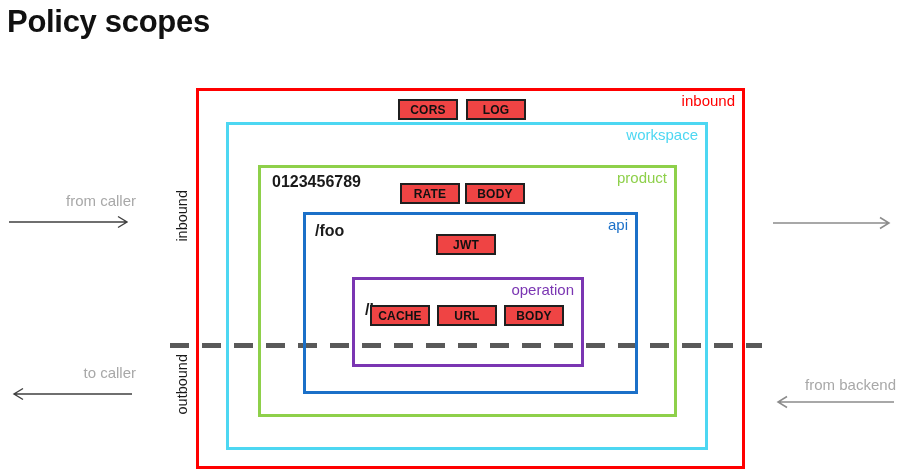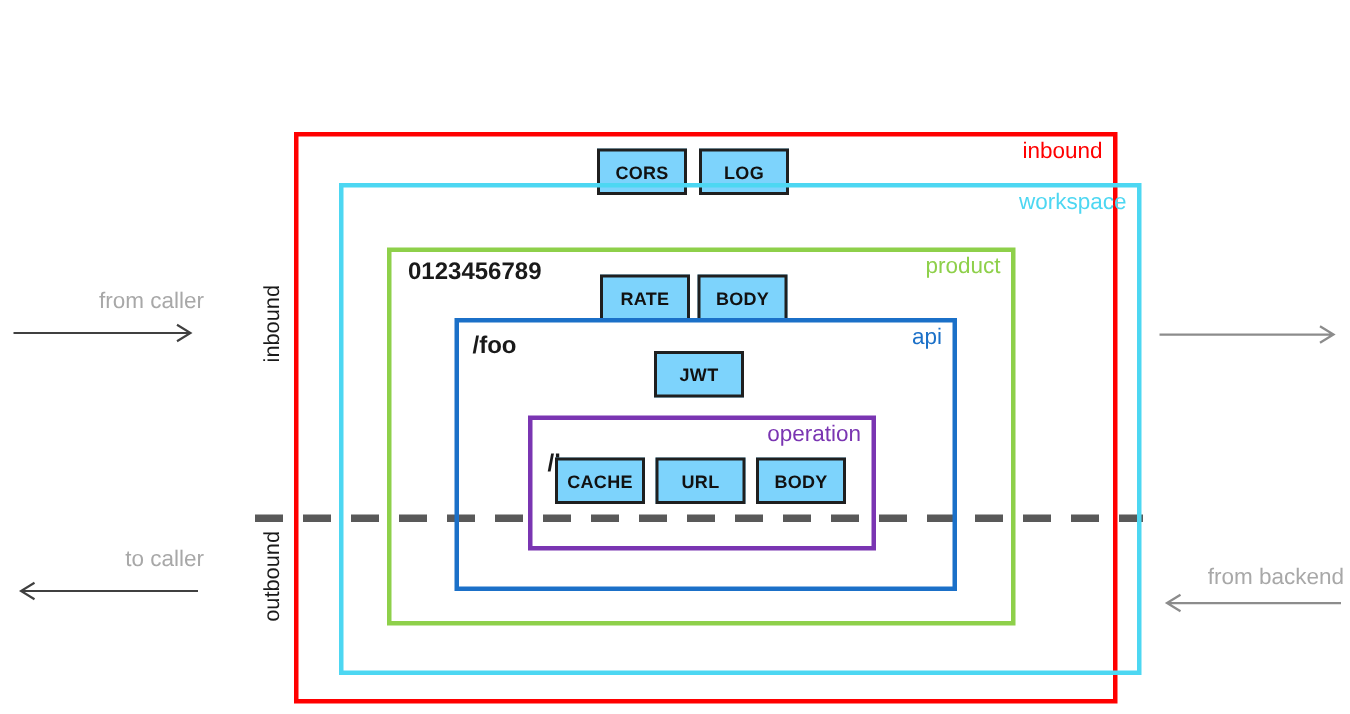--- a/index.html
+++ b/index.html
@@ -19,27 +19,27 @@
     font-size:14.5px;color:#1a1a1a;
   }
   .dashes{
     position:absolute;left:170px;top:343px;width:592px;height:5px;
     background:repeating-linear-gradient(90deg,#595959 0 19px,transparent 19px 32px);
   }
   .scope{position:absolute;border:3px solid #000;box-sizing:border-box;background:transparent;}
   .scope-label{position:absolute;top:1px;right:7px;font-size:15px;}
   .scope-context{position:absolute;font-size:16px;font-weight:700;color:#1a1a1a;}
   .chip{
-    position:absolute;width:60px;height:31px;box-sizing:border-box;
-    border:2px solid #1f1f1f;background:#7dd3fc;font-size:12px;font-weight:600;
+    position:absolute;width:60px;height:21px;box-sizing:border-box;
+    border:2px solid #1f1f1f;background:#ef4444;font-size:12px;font-weight:600;
     display:flex;align-items:center;justify-content:center;letter-spacing:.2px;color:#111;
   }
   
   #scope-global   {left:196px;top:88px;width:549px;height:381px;}
-  #scope-workspace{left:226px;top:122px;width:535px;height:328px;}
+  #scope-workspace{left:226px;top:122px;width:482px;height:328px;}
   #scope-product  {left:258px;top:165px;width:419px;height:252px;}
   #scope-api      {left:303px;top:212px;width:335px;height:182px;}
   #scope-operation{left:352px;top:277px;width:232px;height:90px;}
   
   #chip-cors {left:199px;top:8px;}
   #chip-log  {left:267px;top:8px;}
   #chip-rate {left:139px;top:15px;}
   #chip-quota{left:204px;top:15px;}
   #chip-jwt  {left:130px;top:19px;}
   #chip-cache{left:15px;top:25px;}
@@ -59,20 +59,21 @@
   #from-backend-text{left:768px;top:376px;}
   #from-backend-arrow{left:772px;top:395px;}
   #inbound-label{left:174px;top:190px;}
   #outbound-label{left:174px;top:354px;}
 </style>
 </head>
 <body>
 
 <div class="stage">
 
+  <div class="title">Policy scopes</div>
 
 
   <div class="flow-text" id="from-caller-text" style="color: rgb(168, 168, 168);">from caller</div>
   <span class="arrow" id="from-caller-arrow" style="color: rgb(64, 64, 64);">
     <svg width="125" height="14" viewBox="0 0 125 14">
       <path d="M1 7 H118 M110 1.5 L119 7 L110 12.5" fill="none" stroke="currentColor" stroke-width="1.4"></path>
     </svg>
   </span>
 
   <div class="flow-text" id="to-caller-text" style="color: rgb(168, 168, 168);">to caller</div>

